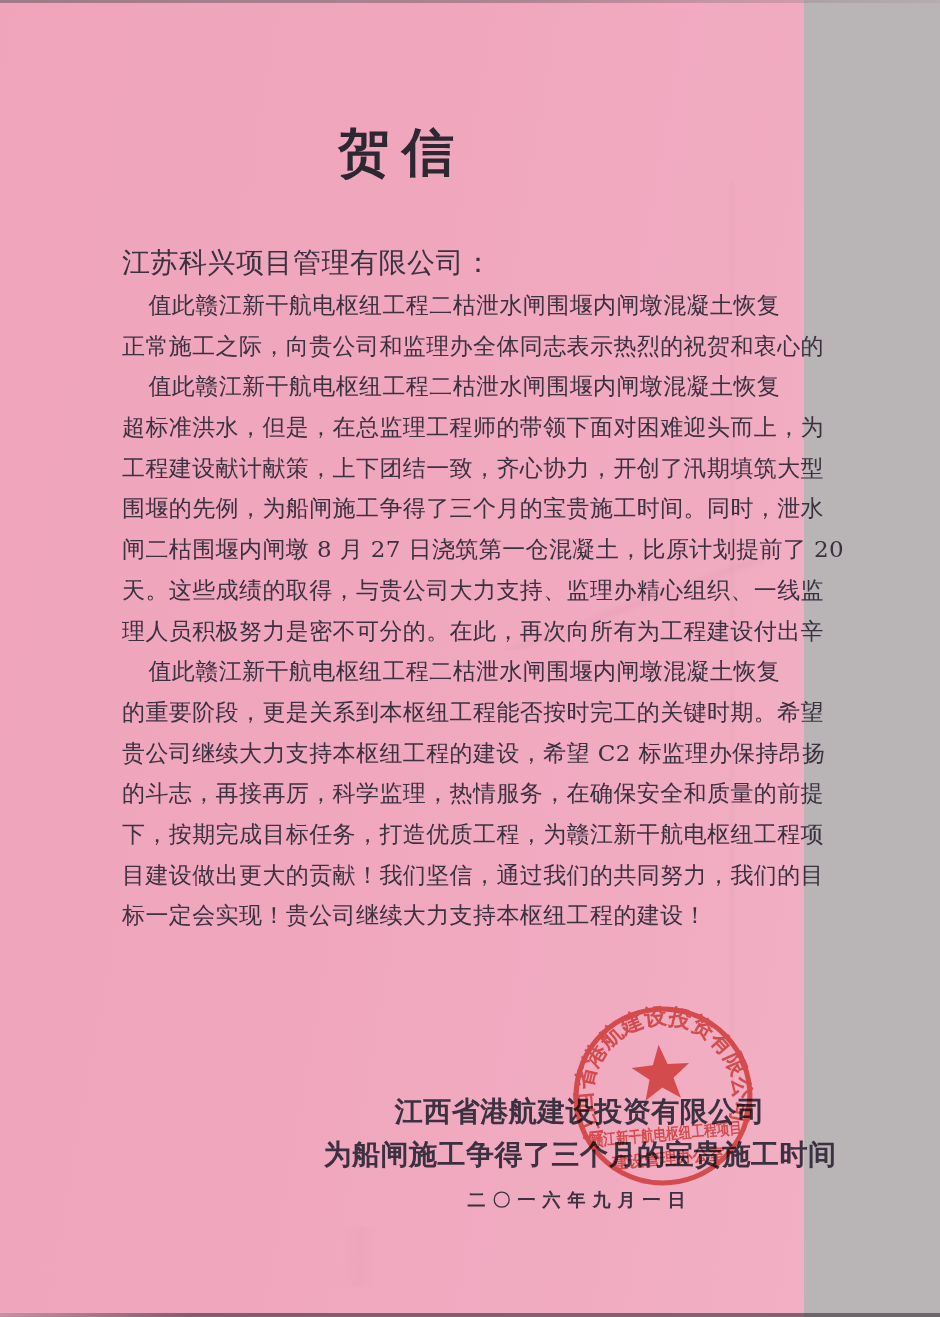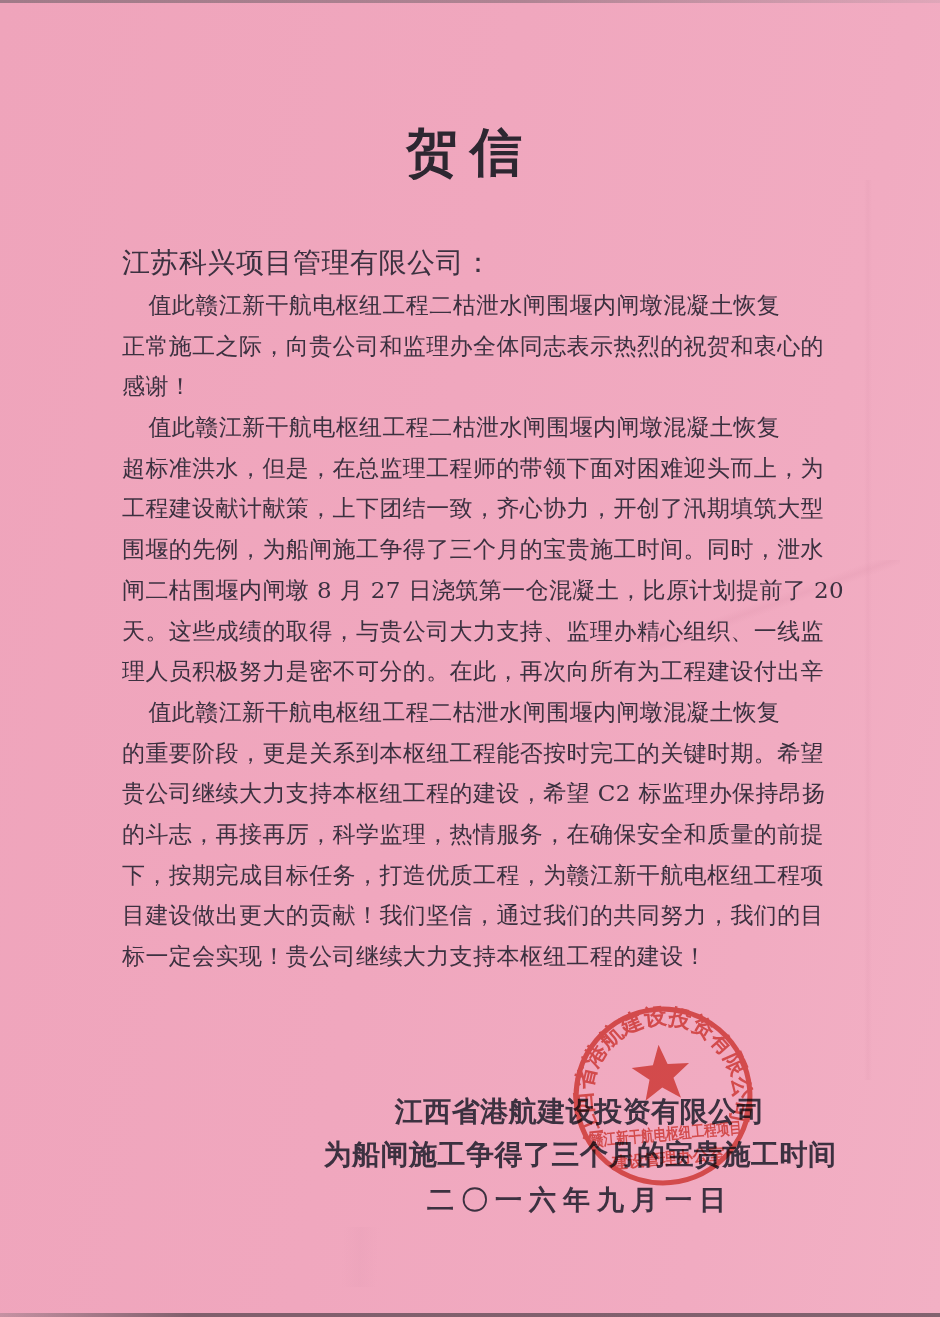--- a/index.html
+++ b/index.html
@@ -1,18 +1,18 @@
 <!DOCTYPE html>
 <html><head>
 <meta charset="utf-8">
 <style>
   html,body{margin:0;padding:0;}
   body{width:940px;height:1317px;overflow:hidden;background:#b9b4b6;}
   .page{
-    position:relative;width:940px;height:1317px;
+    position:relative;width:804px;height:1317px;
     background:linear-gradient(100deg,#efa4bb 0%,#f0a7be 45%,#f1abc1 78%,#f2b0c4 100%);
     font-family:"DejaVu Serif","Liberation Serif",serif;
     color:#3c3140;
     text-decoration:underline;
   }
   .scan-edge-top{position:absolute;left:0;top:0;width:940px;height:3px;
     background:linear-gradient(90deg,rgba(95,88,94,.55) 0%,rgba(95,88,94,.45) 55%,rgba(170,150,160,.25) 100%);}
   .scan-edge-bottom{position:absolute;left:0;bottom:0;width:940px;height:4px;
     background:linear-gradient(90deg,rgba(120,110,115,.35) 0%,rgba(55,48,55,.6) 20%,rgba(55,48,55,.6) 100%);}
   .crease-1{position:absolute;right:40px;top:560px;width:260px;height:90px;
@@ -36,21 +36,21 @@
     height:40.7px;line-height:40.7px;font-size:23px;
     letter-spacing:.4px;white-space:nowrap;
   }
   .indent{text-indent:1.15em;}
 
   .signature{
     position:absolute;left:230px;top:1094px;width:700px;
     display:flex;flex-direction:column;align-items:center;
   }
   .sig-line{font-size:28px;font-weight:600;letter-spacing:.5px;white-space:nowrap;height:43px;line-height:36px;}
-  .sig-date{font-size:27px;font-weight:600;letter-spacing:7px;height:43px;line-height:40px;}
+  .sig-date{font-size:18px;font-weight:600;letter-spacing:7px;height:43px;line-height:40px;}
 
   .seal{
     position:absolute;left:569px;top:1002px;width:188px;height:188px;
     mix-blend-mode:multiply;opacity:.82;transform:rotate(-5deg);
   }
   .seal text{font-family:"DejaVu Serif","Liberation Serif",serif;font-weight:bold;}
 </style>
 </head>
 <body>
 
@@ -61,21 +61,20 @@
   <div class="crease-2"></div>
   <div class="crease-3"></div>
 
   <div class="title">贺信</div>
 
   <div class="salutation">江苏科兴项目管理有限公司：</div>
 
   <div class="body-block">
     <div class="line indent">值此赣江新干航电枢纽工程二枯泄水闸围堰内闸墩混凝土恢复</div>
     <div class="line">正常施工之际，向贵公司和监理办全体同志表示热烈的祝贺和衷心的</div>
-    <div class="line">感谢！</div>
     <div class="line indent">值此赣江新干航电枢纽工程二枯泄水闸围堰内闸墩混凝土恢复</div>
     <div class="line">超标准洪水，但是，在总监理工程师的带领下面对困难迎头而上，为</div>
     <div class="line">工程建设献计献策，上下团结一致，齐心协力，开创了汛期填筑大型</div>
     <div class="line">围堰的先例，为船闸施工争得了三个月的宝贵施工时间。同时，泄水</div>
     <div class="line">闸二枯围堰内闸墩 8 月 27 日浇筑第一仓混凝土，比原计划提前了 20</div>
     <div class="line">天。这些成绩的取得，与贵公司大力支持、监理办精心组织、一线监</div>
     <div class="line">理人员积极努力是密不可分的。在此，再次向所有为工程建设付出辛</div>
     <div class="line indent">值此赣江新干航电枢纽工程二枯泄水闸围堰内闸墩混凝土恢复</div>
     <div class="line">的重要阶段，更是关系到本枢纽工程能否按时完工的关键时期。希望</div>
     <div class="line">贵公司继续大力支持本枢纽工程的建设，希望 C2 标监理办保持昂扬</div>

